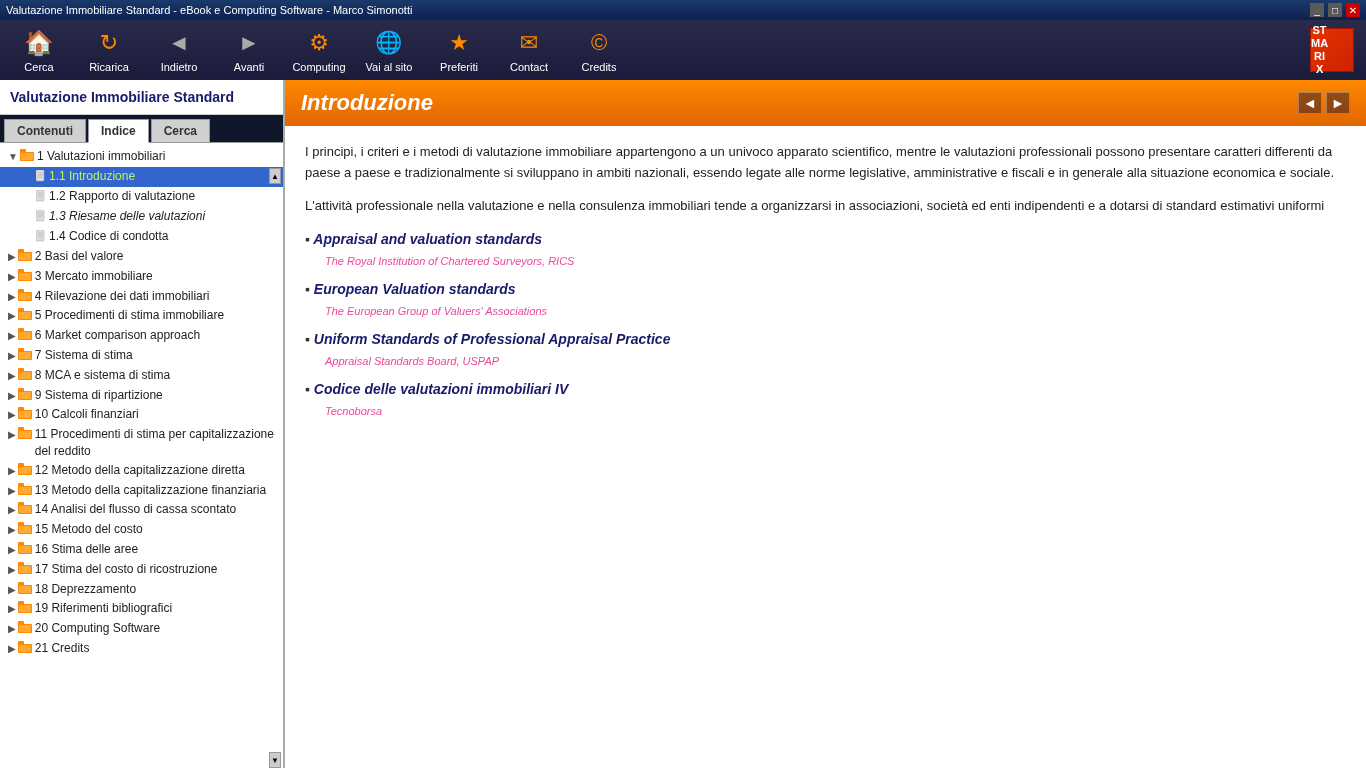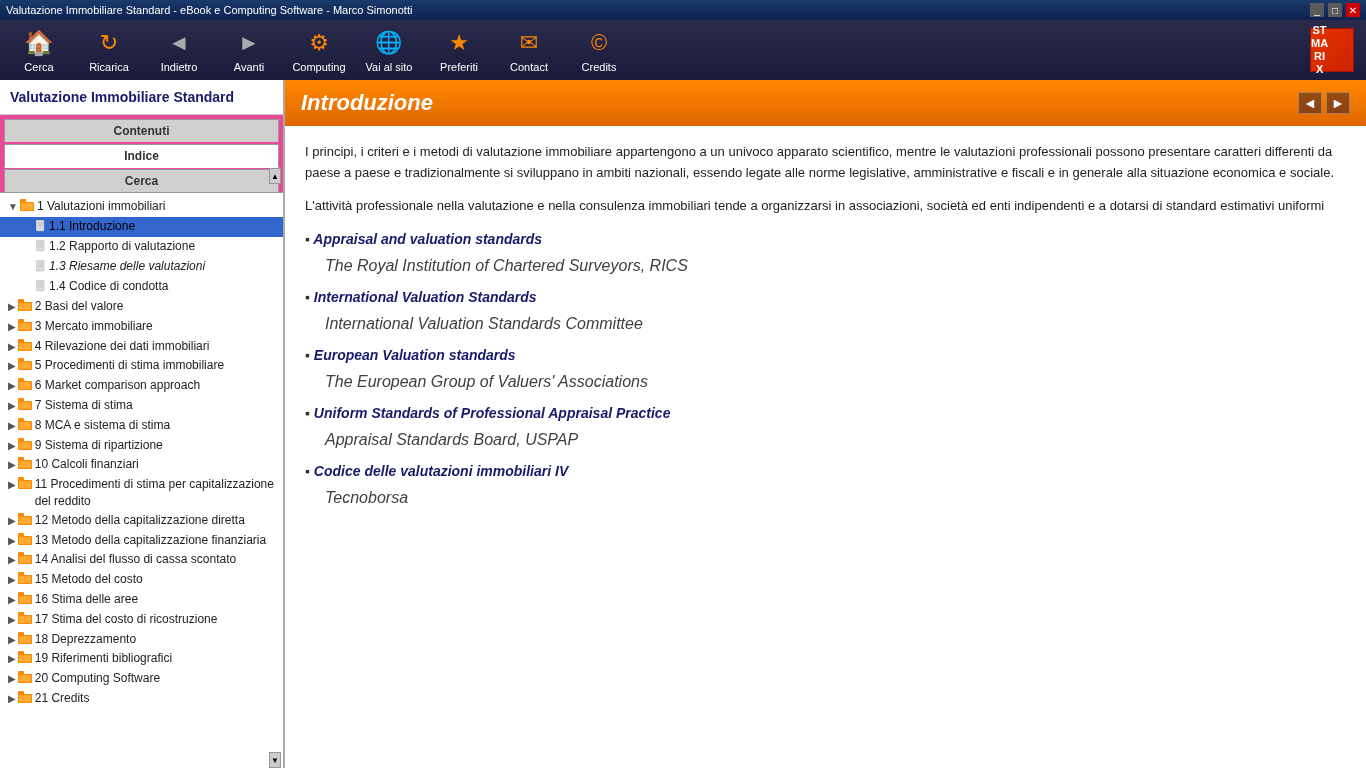--- a/index.html
+++ b/index.html
@@ -97,25 +97,24 @@
       padding: 8px 10px;
       font-weight: bold;
       font-size: 14px;
       color: #1a1a6b;
       border-bottom: 1px solid #ccc;
       line-height: 1.3;
     }
 
     #tab-bar {
       display: flex;
-      background: #ec4899;
+      background: #0f172a;
       border-bottom: 1px solid #999;
       padding: 4px 4px 0;
       gap: 2px;
-      flex-direction: column;
     }
     .tab-btn {
       padding: 4px 12px;
       font-size: 12px;
       font-weight: bold;
       cursor: pointer;
       border: 1px solid #999;
       border-bottom: none;
       background: #d0d0d0;
       color: #333;
@@ -200,22 +199,22 @@
     .content-standard-title {
       font-weight: bold;
       font-style: italic;
       color: #1a1a6b;
       font-size: 14px;
       margin-bottom: 2px;
     }
     .content-standard-title::before { content: '▪ '; color: #333; }
     .content-standard-sub {
       padding-left: 20px;
-      color: #404040;
-      font-size: 16px;
+      color: #ec4899;
+      font-size: 11px;
       font-style: italic;
       margin-bottom: 6px;
     }
 
     
     #content-body::-webkit-scrollbar { width: 12px; }
     #content-body::-webkit-scrollbar-track { background: #f0f0f0; }
     #content-body::-webkit-scrollbar-thumb { background: #bbb; border: 1px solid #aaa; }
 
     #toc-container::-webkit-scrollbar { width: 10px; }
@@ -304,21 +303,21 @@
             </svg></span>
           <span>1 Valutazioni immobiliari</span>
         </div>
         <div class="toc-item selected" style="padding-left: 36px;">
           <span class="doc-icon"><svg width="10" height="12" viewBox="0 0 10 12">
               <rect x="0" y="0" width="8" height="11" rx="1" fill="#dddddd" stroke="#aaa" stroke-width="0.5"></rect>
               <line x1="2" y1="3" x2="7" y2="3" stroke="#aaa" stroke-width="0.5"></line>
               <line x1="2" y1="5" x2="7" y2="5" stroke="#aaa" stroke-width="0.5"></line>
               <line x1="2" y1="7" x2="6" y2="7" stroke="#aaa" stroke-width="0.5"></line>
             </svg></span>
-          <span style="color: #000000;">1.1 Introduzione</span>
+          <span style="color: #bef264;">1.1 Introduzione</span>
         </div>
         <div class="toc-item" style="padding-left: 36px;">
           <span class="doc-icon"><svg width="10" height="12" viewBox="0 0 10 12">
               <rect x="0" y="0" width="8" height="11" rx="1" fill="#dddddd" stroke="#aaa" stroke-width="0.5"></rect>
               <line x1="2" y1="3" x2="7" y2="3" stroke="#aaa" stroke-width="0.5"></line>
               <line x1="2" y1="5" x2="7" y2="5" stroke="#aaa" stroke-width="0.5"></line>
               <line x1="2" y1="7" x2="6" y2="7" stroke="#aaa" stroke-width="0.5"></line>
             </svg></span>
           <span>1.2 Rapporto di valutazione</span>
         </div>
@@ -540,24 +539,20 @@
       </p>
       <p class="content-para">
         L'attività professionale nella valutazione e nella consulenza immobiliari tende a organizzarsi in associazioni, società ed enti indipendenti e a dotarsi di standard estimativi uniformi
       </p>
 
       <div class="content-standard-block">
         <div class="content-standard-title">Appraisal and valuation standards</div>
         <div class="content-standard-sub">The Royal Institution of Chartered Surveyors, <em>RICS</em></div>
       </div>
 
-      <div class="content-standard-block">
-        <div class="content-standard-title">International Valuation Standards</div>
-        <div class="content-standard-sub">International Valuation Standards Committee</div>
-      </div>
 
       <div class="content-standard-block">
         <div class="content-standard-title">European Valuation standards</div>
         <div class="content-standard-sub">The European Group of Valuers' Associations</div>
       </div>
 
       <div class="content-standard-block">
         <div class="content-standard-title">Uniform Standards of Professional Appraisal Practice</div>
         <div class="content-standard-sub">Appraisal Standards Board, <em>USPAP</em></div>
       </div>

